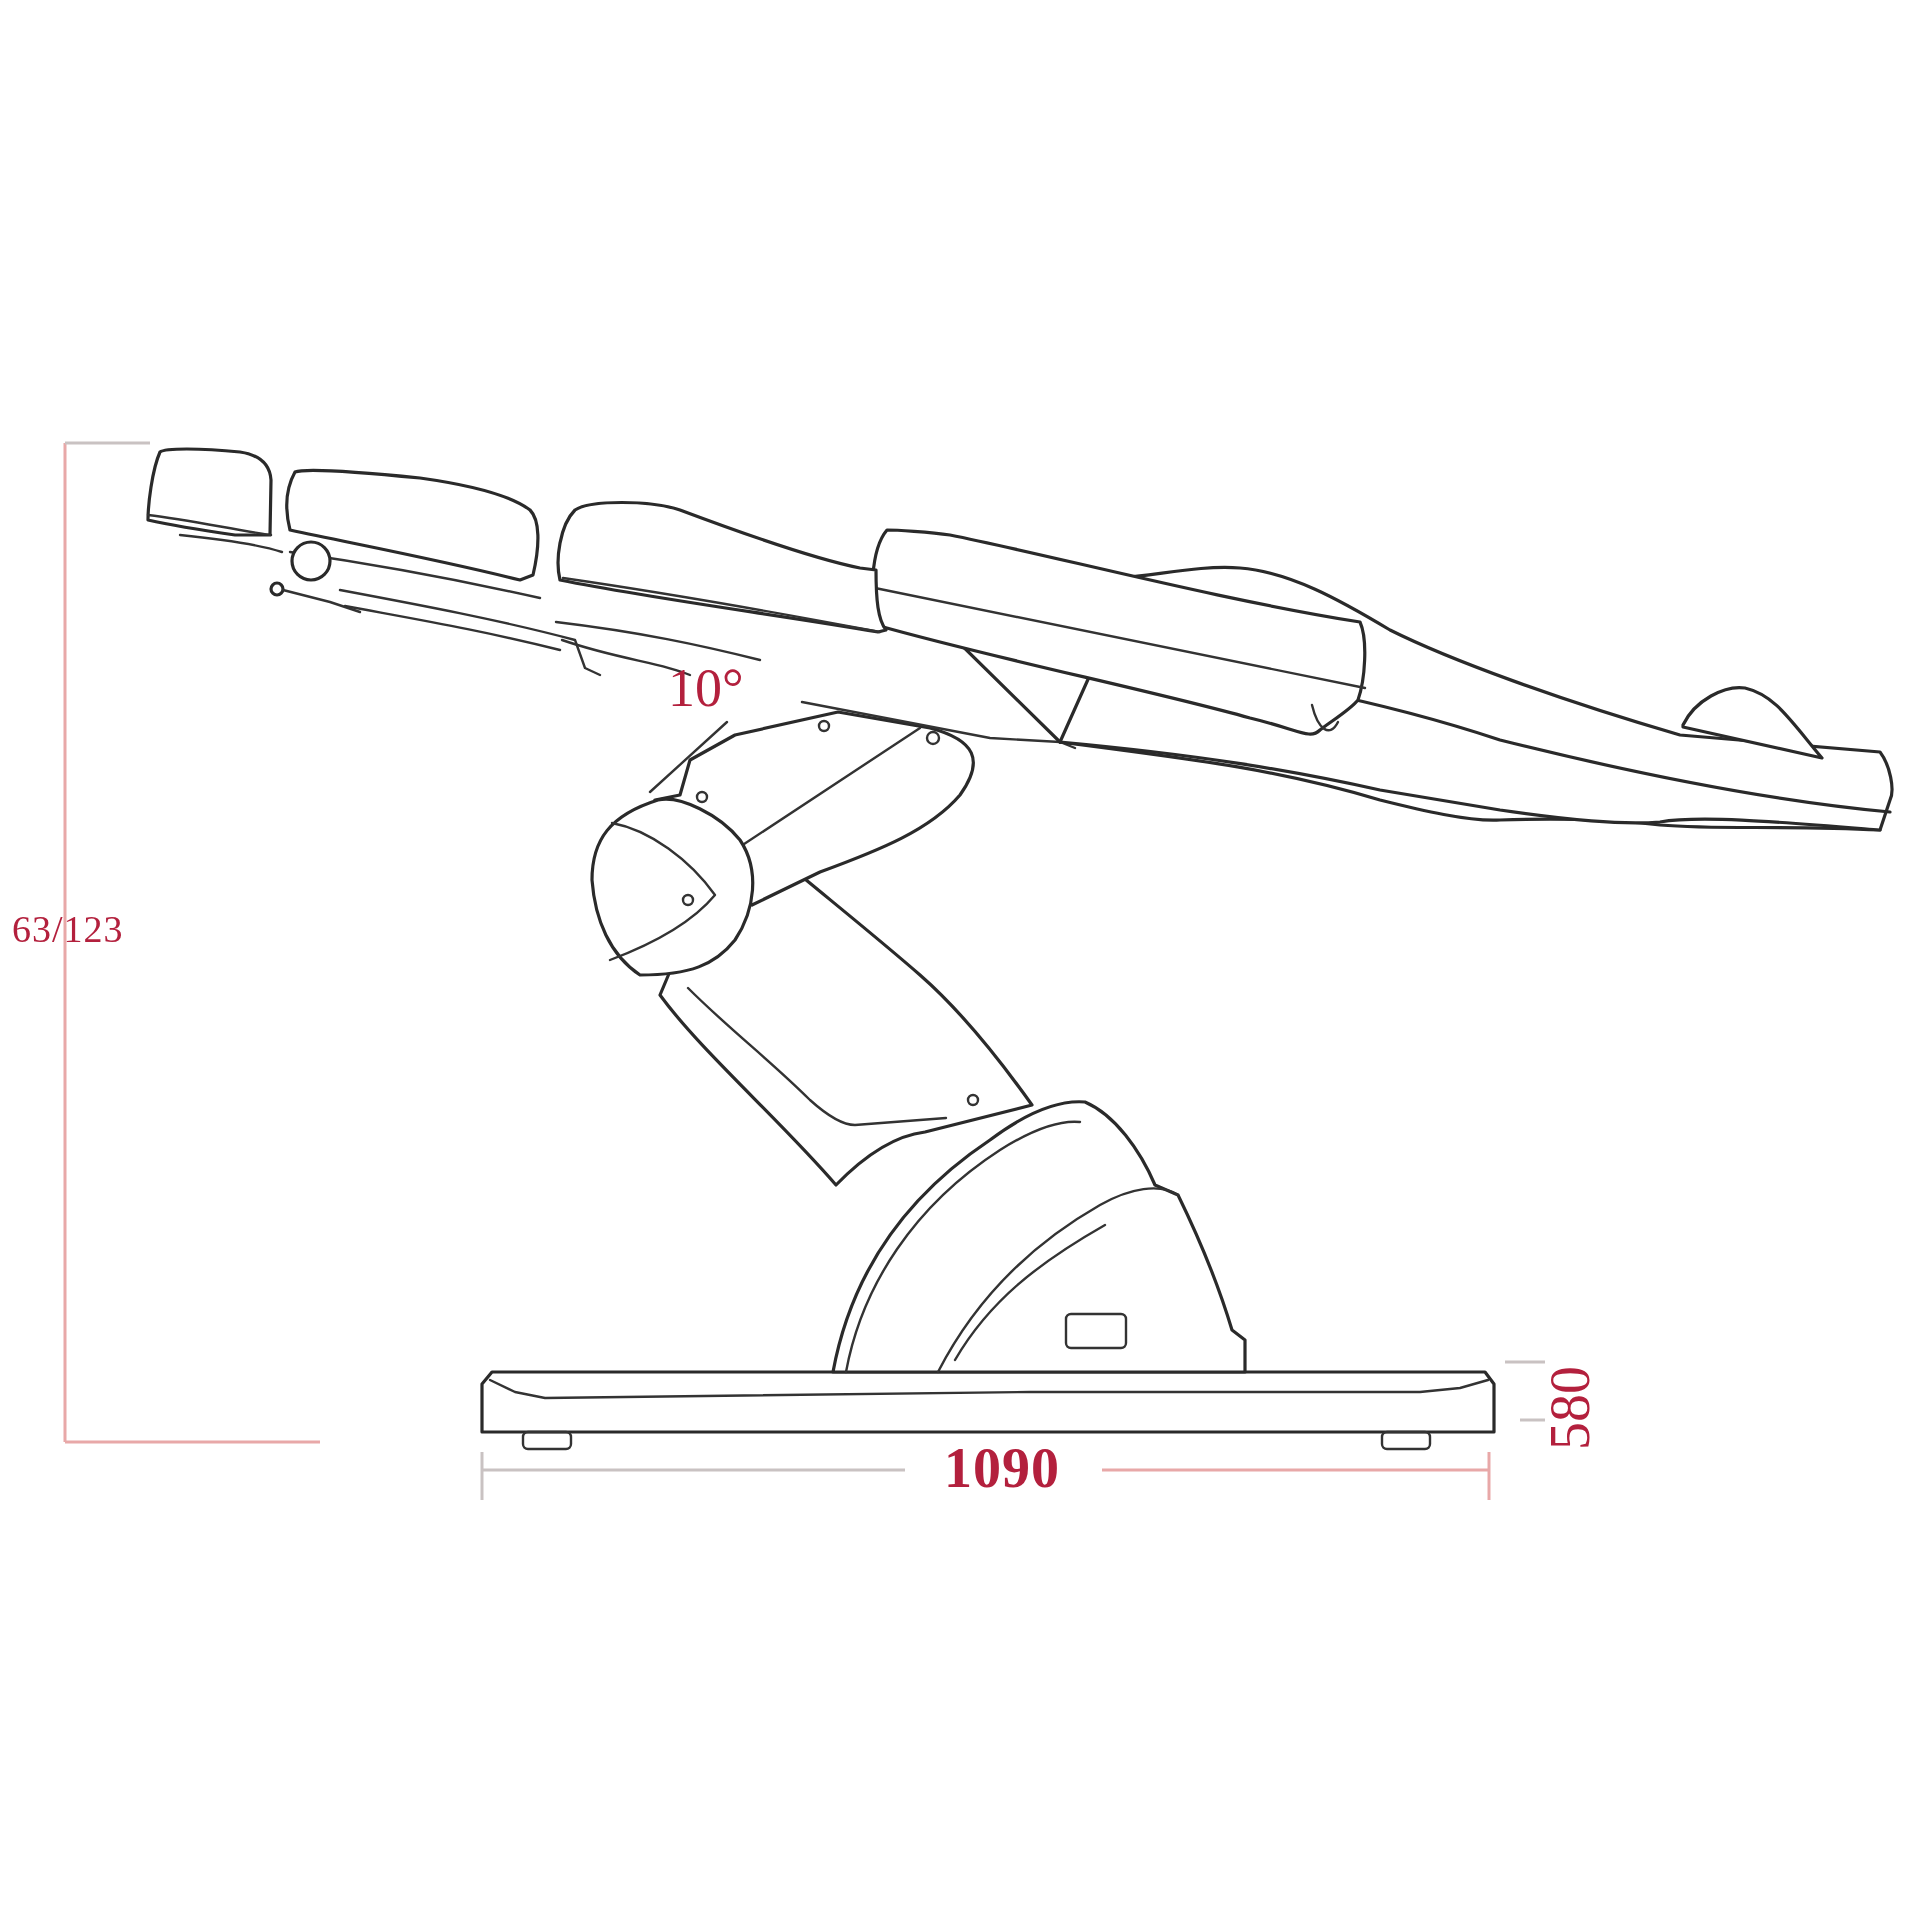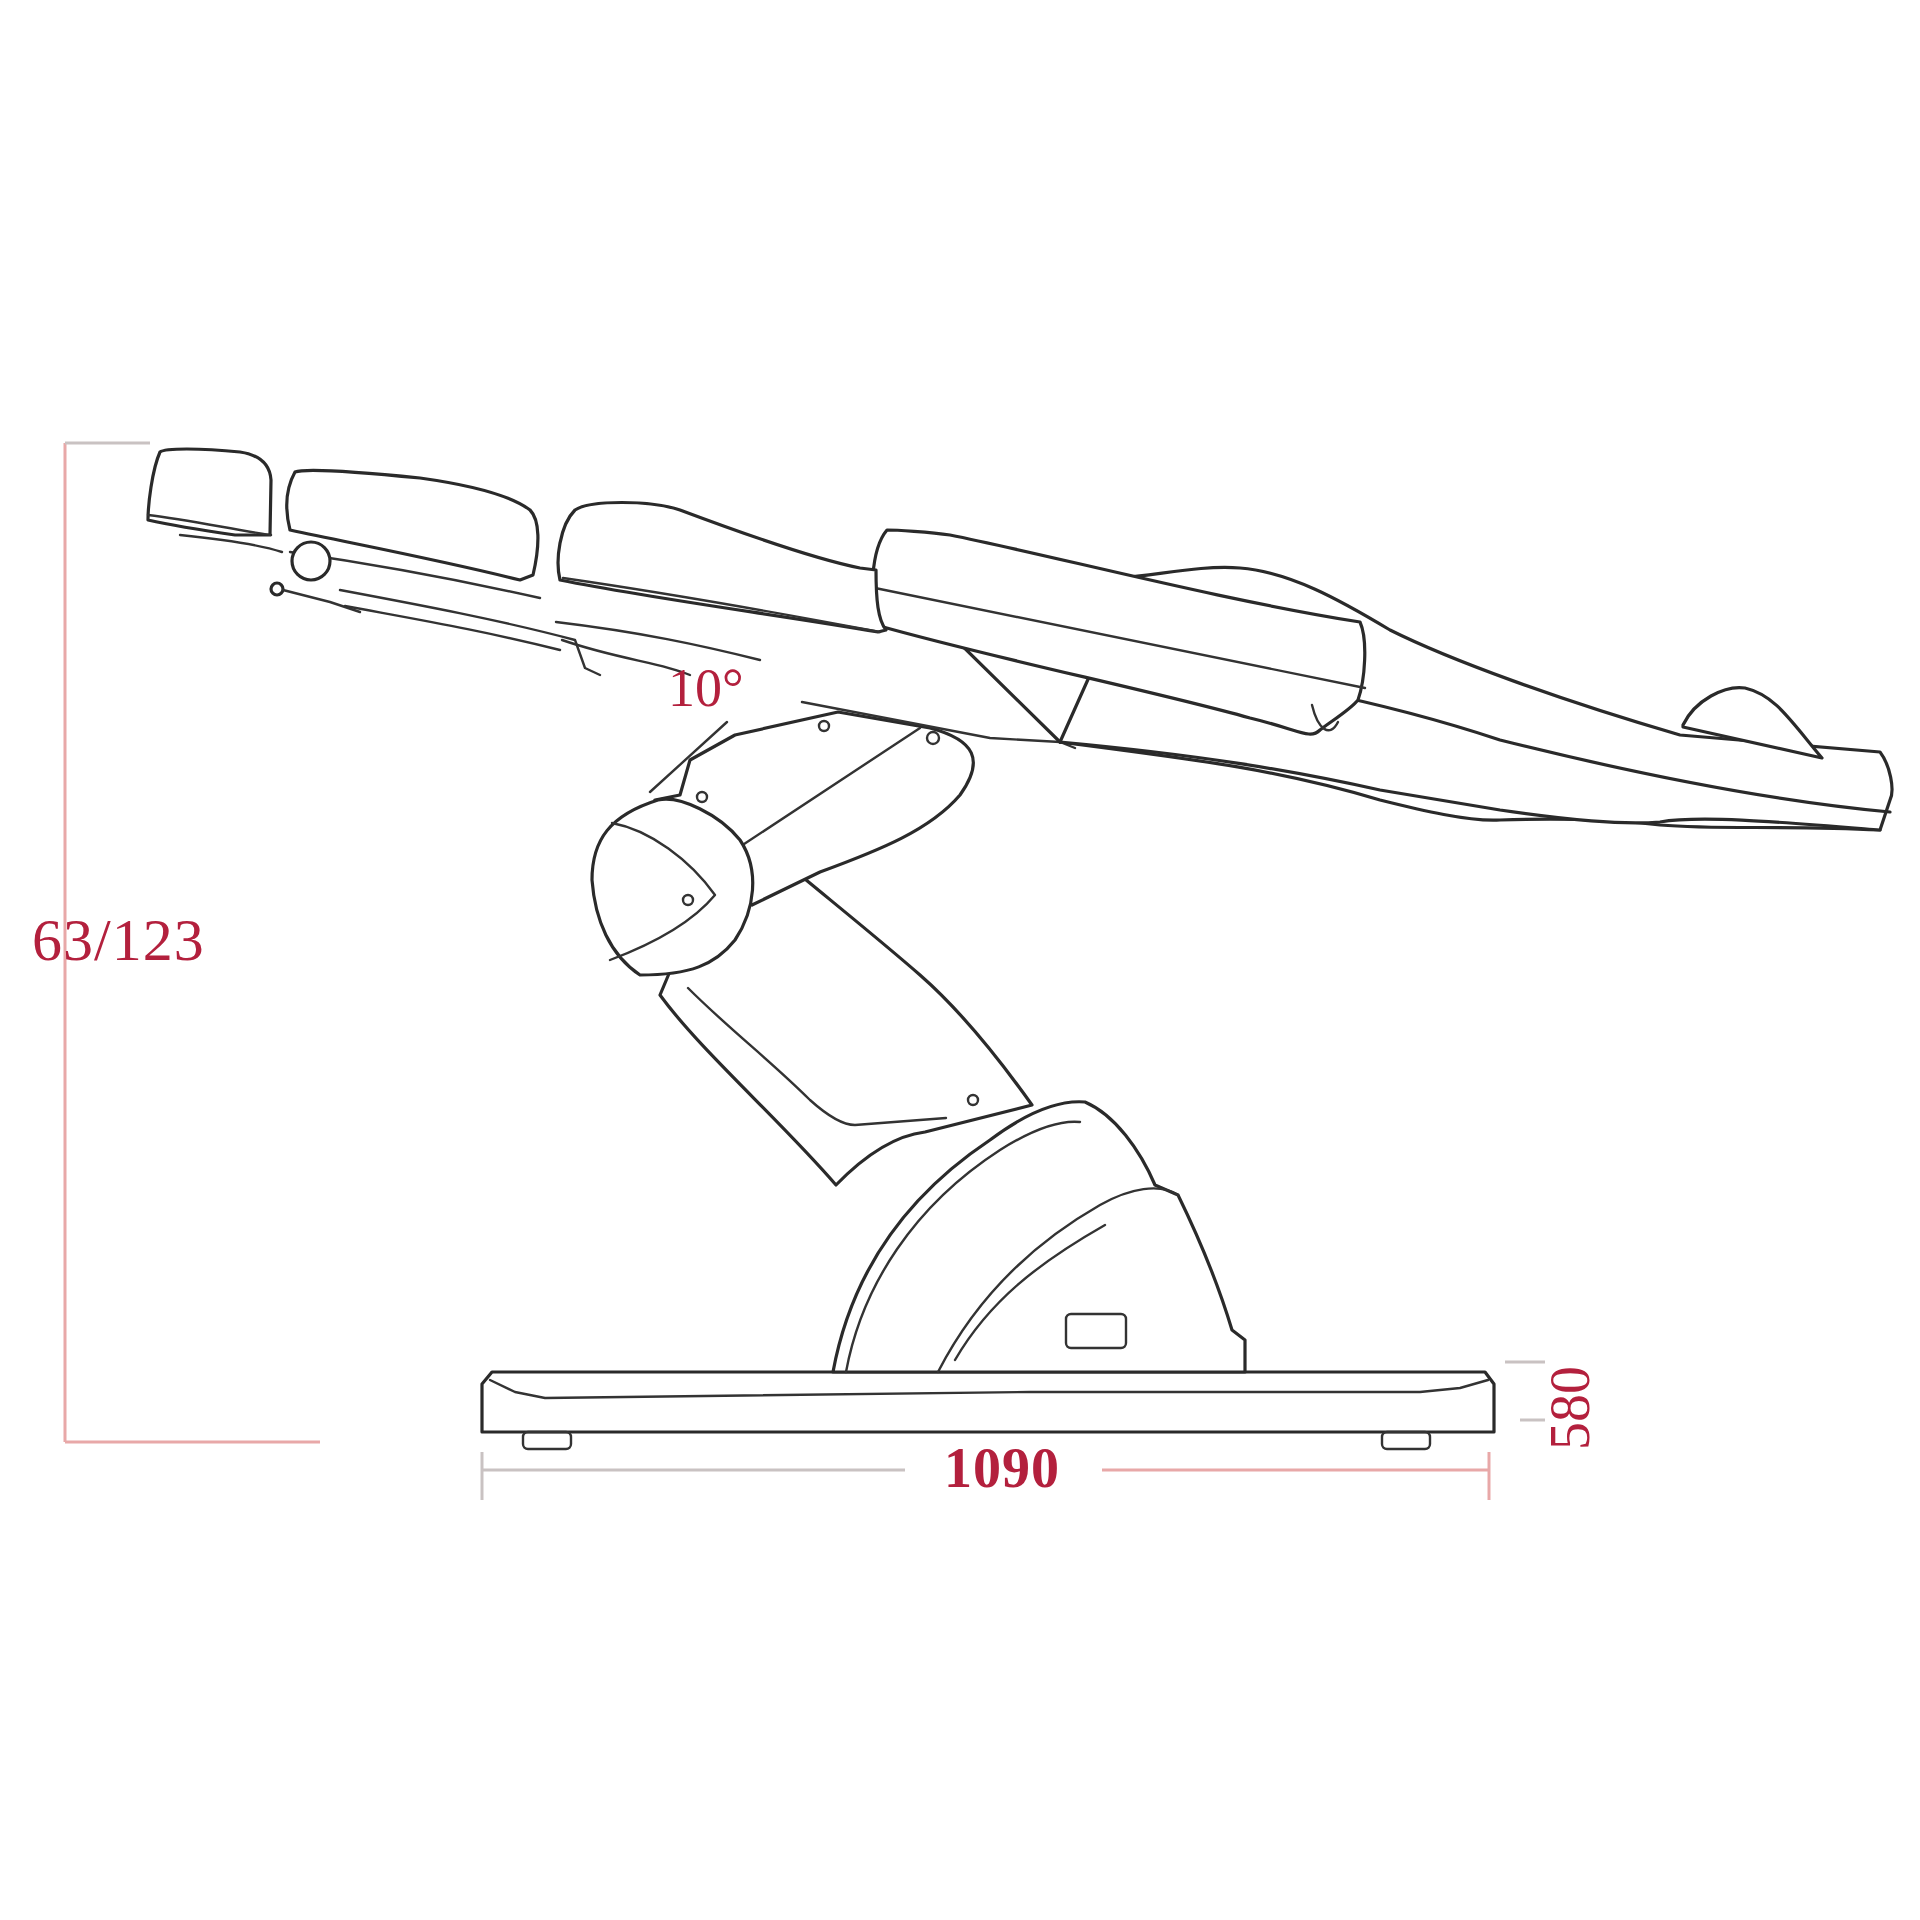--- a/index.html
+++ b/index.html
@@ -4,21 +4,21 @@
   <style>
     html, body { margin: 0; padding: 0; background: #ffffff; }
     body { width: 1920px; height: 1920px; position: relative; overflow: hidden; font-family: "DejaVu Serif", serif; }
     #drawing { position: absolute; left: 0; top: 0; width: 1920px; height: 1920px; }
     .outline { fill: none; stroke: #2a2a2a; stroke-width: 3.2; stroke-linejoin: round; stroke-linecap: round; }
     .thin { fill: none; stroke: #333333; stroke-width: 2.4; stroke-linejoin: round; stroke-linecap: round; }
     .fillw { fill: #ffffff; stroke: #2a2a2a; stroke-width: 3.2; stroke-linejoin: round; }
     .dim { fill: none; stroke: #e8a8a8; stroke-width: 3; }
     .dim-grey { fill: none; stroke: #c9c2c2; stroke-width: 3; }
     .label { position: absolute; color: #b3203d; font-family: "Liberation Serif", "DejaVu Serif", serif; line-height: 1; white-space: nowrap; }
-    #lbl-height { left: 32px; top: 910px; font-size: 60px; letter-spacing: 1px; }
+    #lbl-height { left: 12px; top: 910px; font-size: 38px; letter-spacing: 1px; }
     #lbl-angle { left: 668px; top: 648px; font-size: 54px; margin-top: 13px; }
     #lbl-width { left: 944px; top: 1440px; font-size: 56px; letter-spacing: 1px; font-weight: bold; }
     #lbl-depth { left: 1542px; top: 1370px; font-size: 56px; transform: rotate(-90deg); transform-origin: 0 0; top: 1450px; }
   </style>
 </head>
 <body>
 
 <svg id="drawing" viewBox="0 0 1920 1920" xmlns="http://www.w3.org/2000/svg">
 
   <g>

